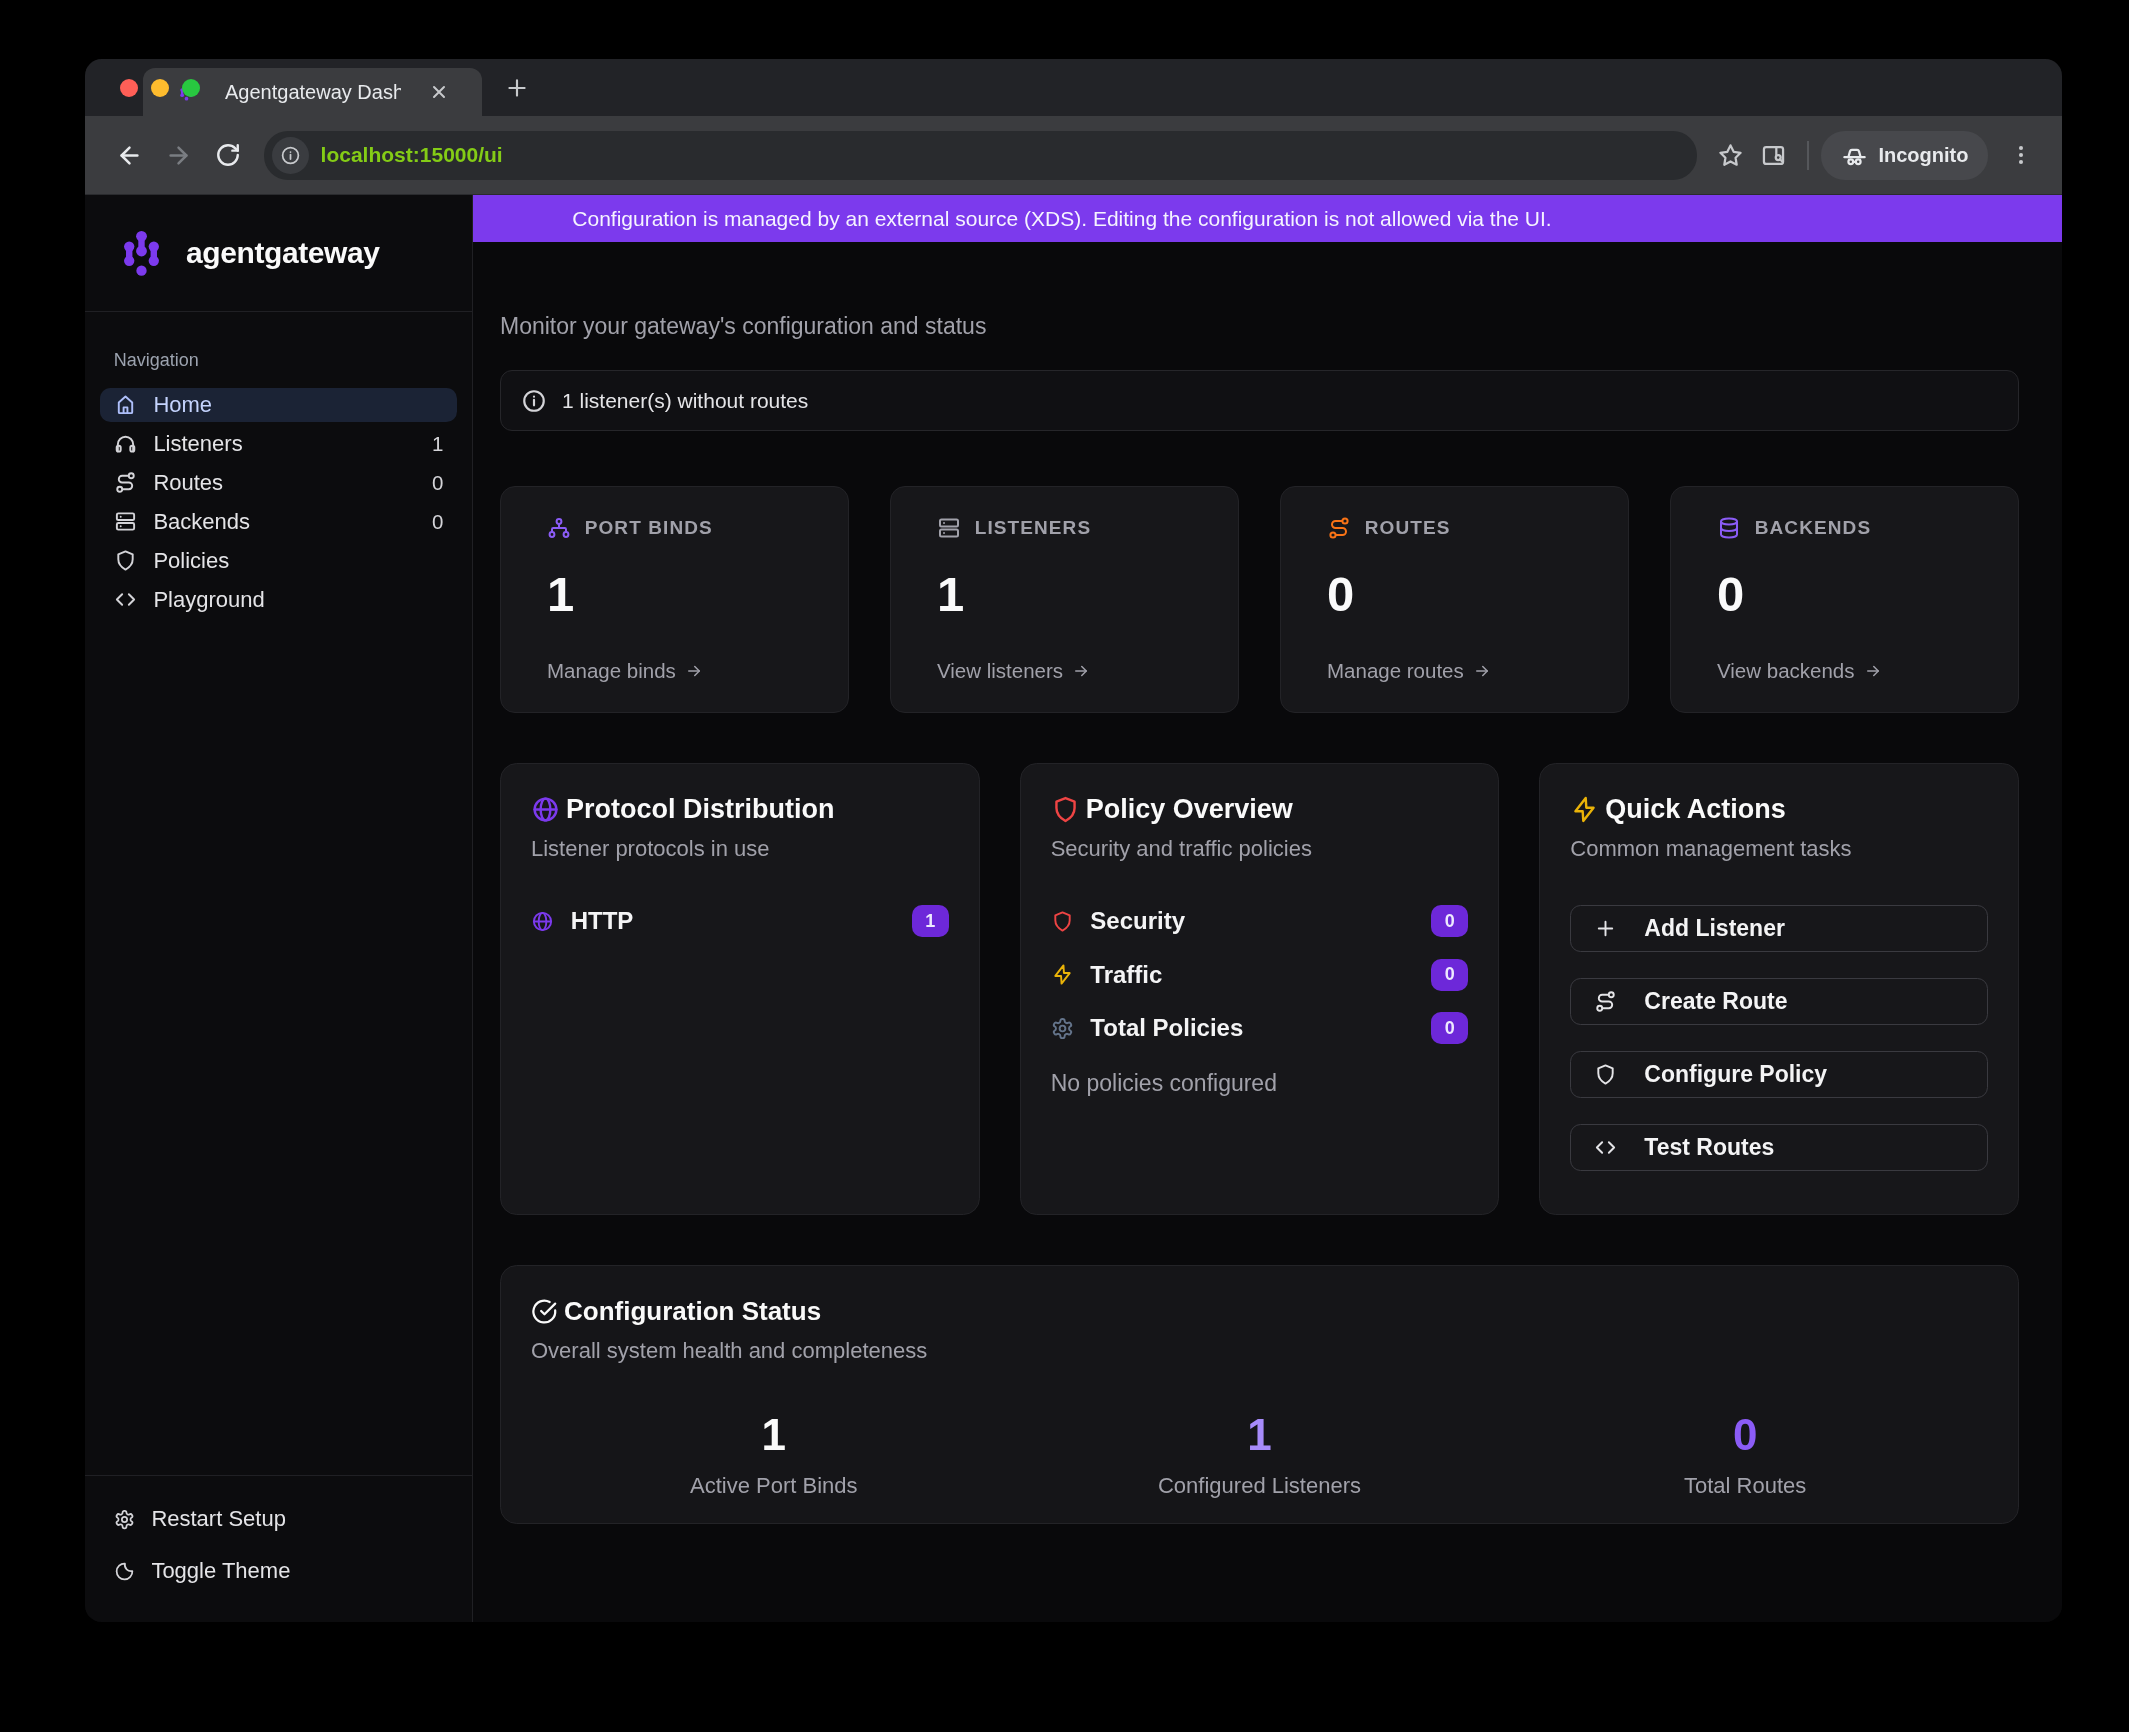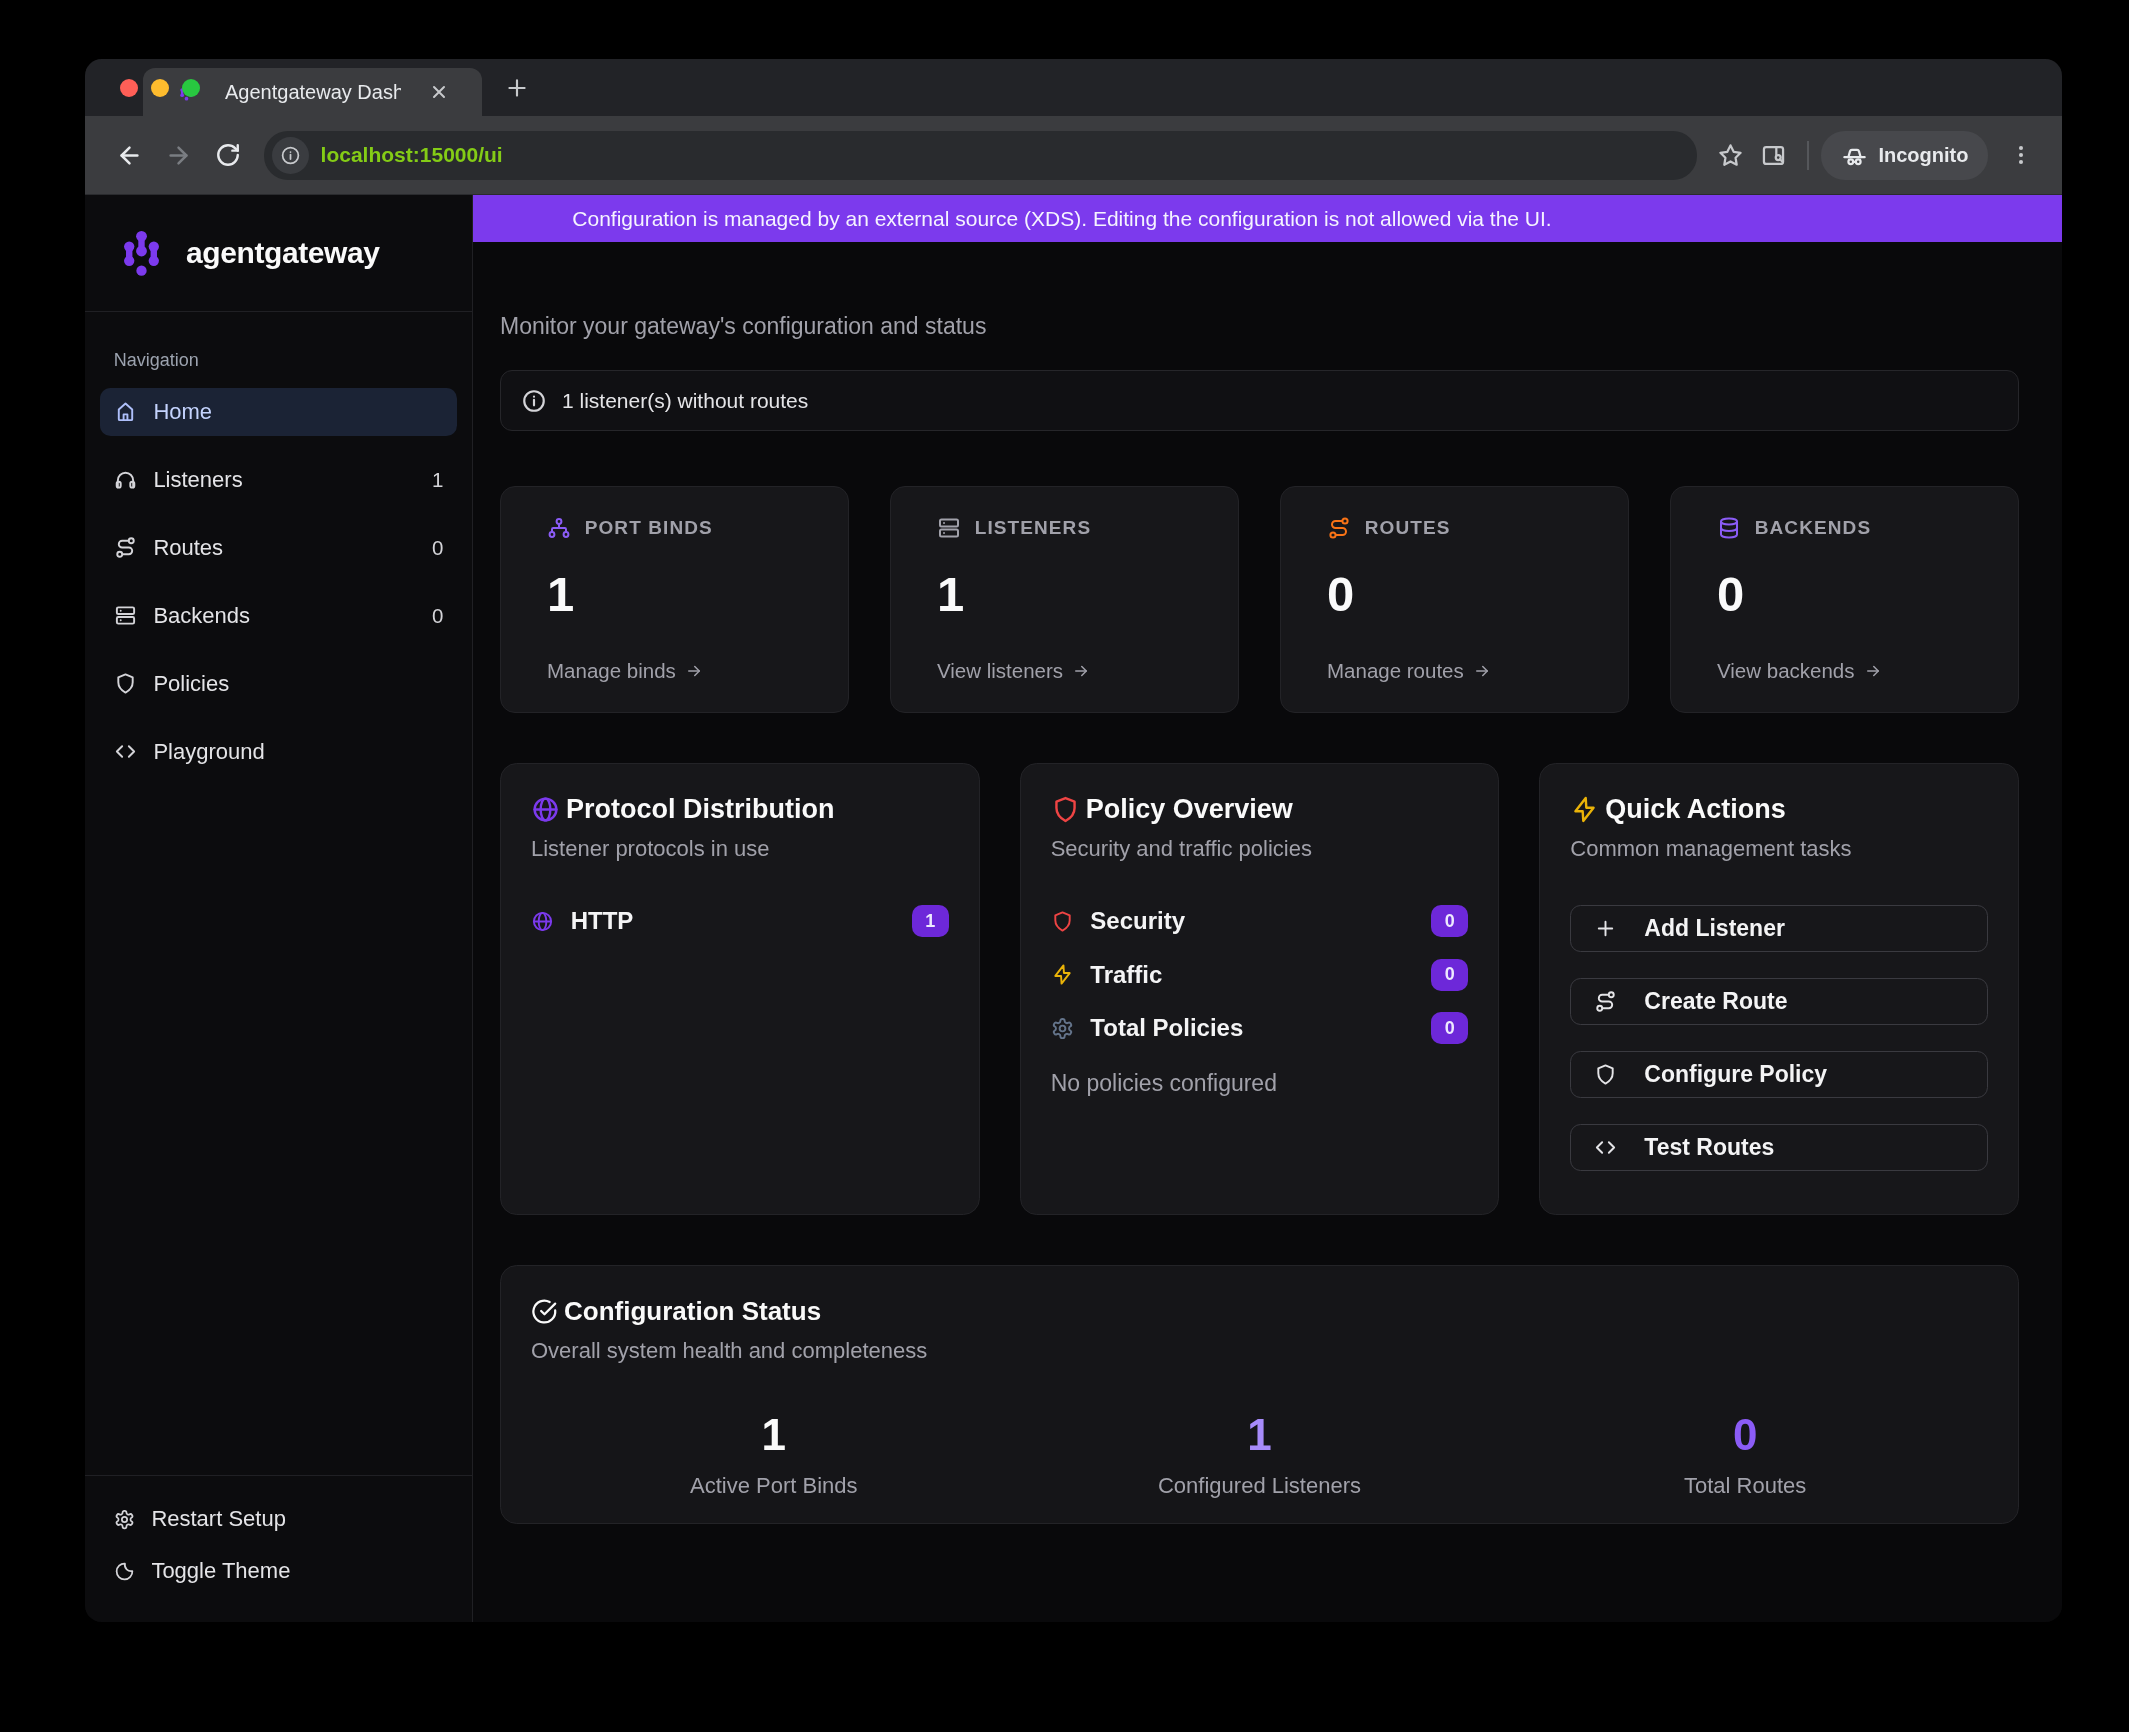--- a/index.html
+++ b/index.html
@@ -32,22 +32,22 @@
   .incog { height:49px; border-radius:24px; background:#47484c; display:flex; align-items:center;
            gap:10.6px; padding:0 20px; color:#e8eaed; font-size:20px; font-weight:bold; margin-right:10.6px; }
 
   
   .content { flex:1; display:flex; min-height:0; }
   .sidebar { width:388px; flex:none; background:#0c0c0e; border-right:1.5px solid #202024; display:flex; flex-direction:column; }
   .logo-row { height:117px; flex:none; border-bottom:1.5px solid #202024; display:flex; align-items:center; padding:0 27px; gap:15px; }
   .brand { font-size:30px; font-weight:bold; color:#fafafa; letter-spacing:-0.4px; }
   .nav { padding:38px 15px 0; display:flex; flex-direction:column; }
   .nav-label { font-size:18px; color:#9ca3af; margin:0 0 16.7px 13.7px; }
-  .nav-item { height:48px; border-radius:10.6px; display:flex; align-items:center; padding:0 13.7px; gap:16.7px;
-              color:#e4e4e7; font-size:22px; margin-bottom:20px; cursor:default; }
+  .nav-item { height:34px; border-radius:10.6px; display:flex; align-items:center; padding:0 13.7px; gap:16.7px;
+              color:#e4e4e7; font-size:22px; margin-bottom:5px; cursor:default; }
   .nav-item .nicon { color:#d4d4d8; display:grid; place-items:center; }
   .nav-item .count { margin-left:auto; font-size:20.5px; color:#d4d4d8; }
   .nav-item.active { background:#1b2335; color:#c4d3fd; }
   .nav-item.active .nicon { color:#aebffa; }
   .sb-footer { margin-top:auto; border-top:1.5px solid #202024; padding:21px 15px 29px; display:flex; flex-direction:column; gap:7.6px; }
   .sb-footer .nav-item { height:44px; margin-bottom:0; }
 
   .main { flex:1; display:flex; flex-direction:column; background:#09090b; min-width:0; }
   .banner { height:47px; flex:none; color:#f5f3ff; font-size:21px; display:flex; align-items:center;
             justify-content:center; padding-right:411px; }

